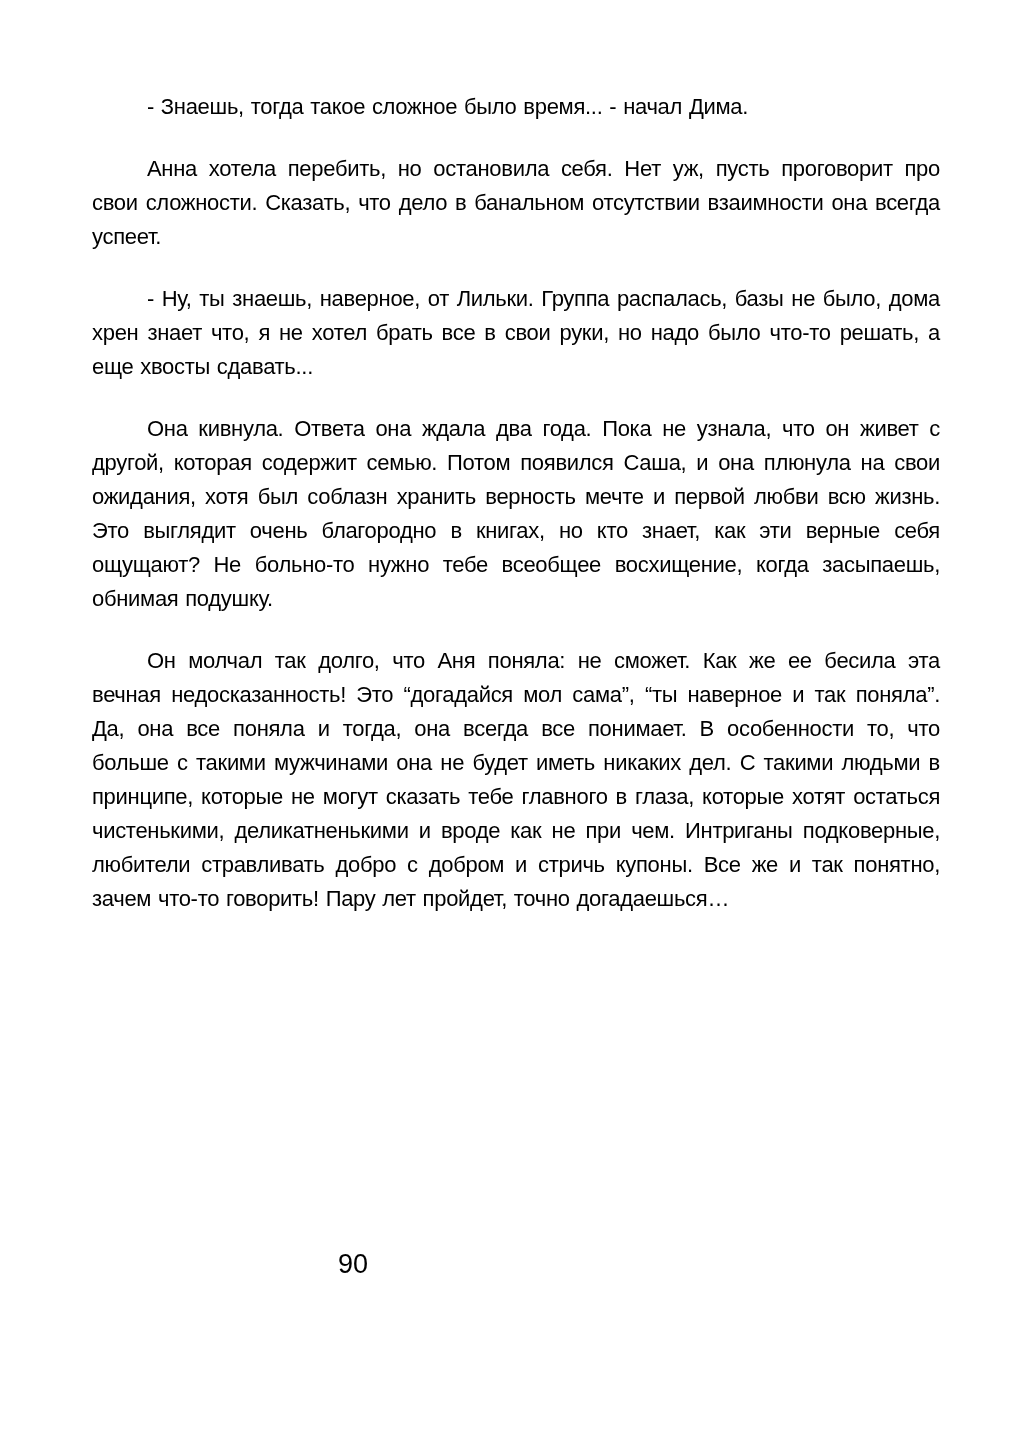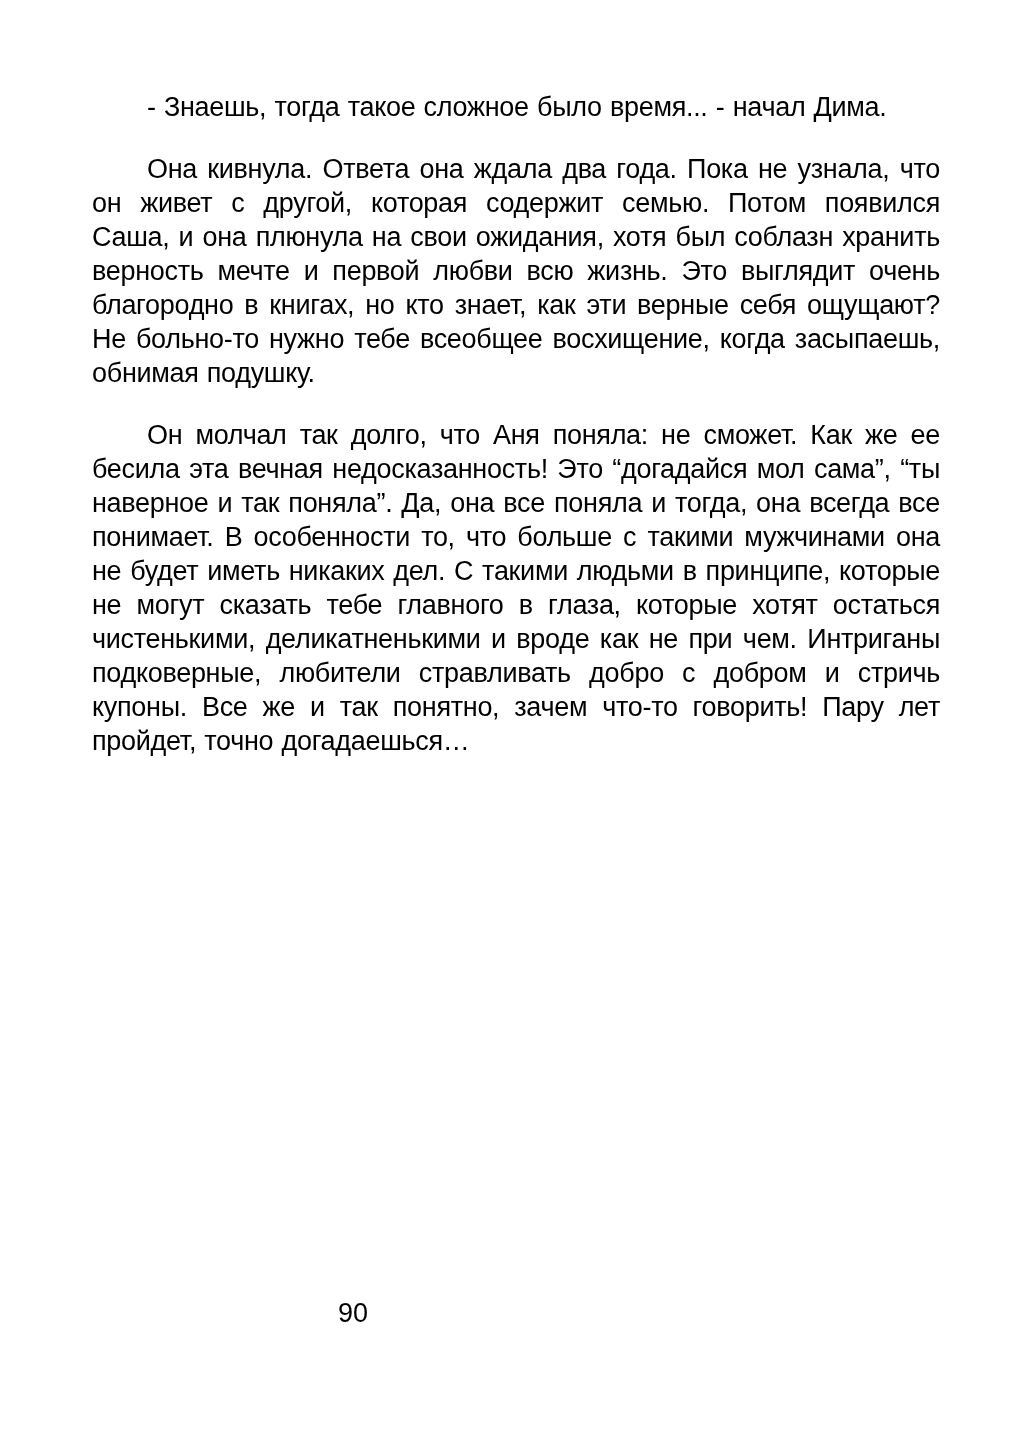--- a/index.html
+++ b/index.html
@@ -17,40 +17,42 @@
     overflow: hidden;
   }
   .page-text {
     position: absolute;
     left: 92px;
     top: 90px;
     width: 848px;
   }
   .page-text p {
     margin: 0 0 28px 0;
-    font-size: 27px;
+    font-size: 22px;
     line-height: 34px;
     letter-spacing: -0.3px;
     text-align: justify;
     text-indent: 55px;
     color: #000000;
     word-spacing: 1px;
   }
   .page-number {
     position: absolute;
     left: 338px;
-    top: 1296px;
+    top: 1247px;
     font-size: 27px;
     line-height: 34px;
     color: #000000;
   }
 </style>
 </head>
 <body>
 
 <div class="book-page">
   <main class="page-text">
     <p>- Знаешь, тогда такое сложное было время... - начал Дима.</p>
+    <p>Анна хотела перебить, но остановила себя. Нет уж, пусть проговорит про свои сложности. Сказать, что дело в банальном отсутствии взаимности она всегда успеет.</p>
+    <p>- Ну, ты знаешь, наверное, от Лильки. Группа распалась, базы не было, дома хрен знает что, я не хотел брать все в свои руки, но надо было что-то решать, а еще хвосты сдавать...</p>
     <p>Она кивнула. Ответа она ждала два года. Пока не узнала, что он живет с другой, которая содержит семью. Потом появился Саша, и она плюнула на свои ожидания, хотя был соблазн хранить верность мечте и первой любви всю жизнь. Это выглядит очень благородно в книгах, но кто знает, как эти верные себя ощущают? Не больно-то нужно тебе всеобщее восхищение, когда засыпаешь, обнимая подушку.</p>
     <p>Он молчал так долго, что Аня поняла: не сможет. Как же ее бесила эта вечная недосказанность! Это “догадайся мол сама”, “ты наверное и так поняла”. Да, она все поняла и тогда, она всегда все понимает. В особенности то, что больше с такими мужчинами она не будет иметь никаких дел. С такими людьми в принципе, которые не могут сказать тебе главного в глаза, которые хотят остаться чистенькими, деликатненькими и вроде как не при чем. Интриганы подковерные, любители стравливать добро с добром и стричь купоны. Все же и так понятно, зачем что-то говорить! Пару лет пройдет, точно догадаешься…</p>
   </main>
   <div class="page-number">90</div>
 </div>
 
 </body></html>

